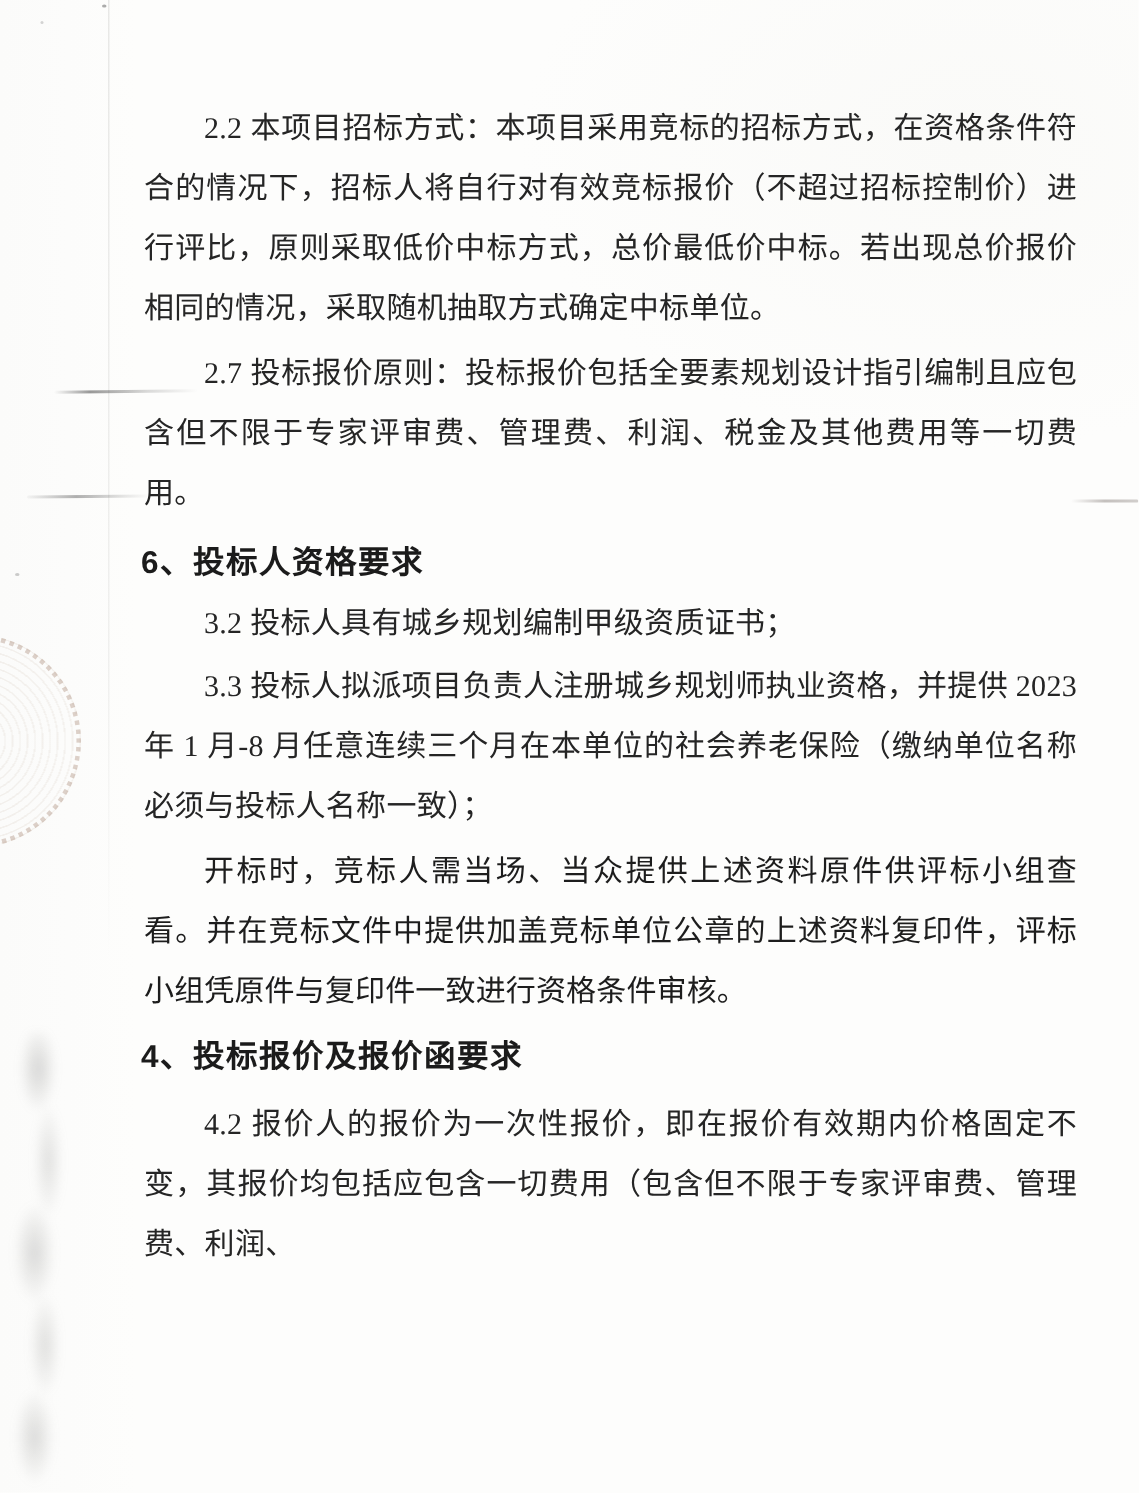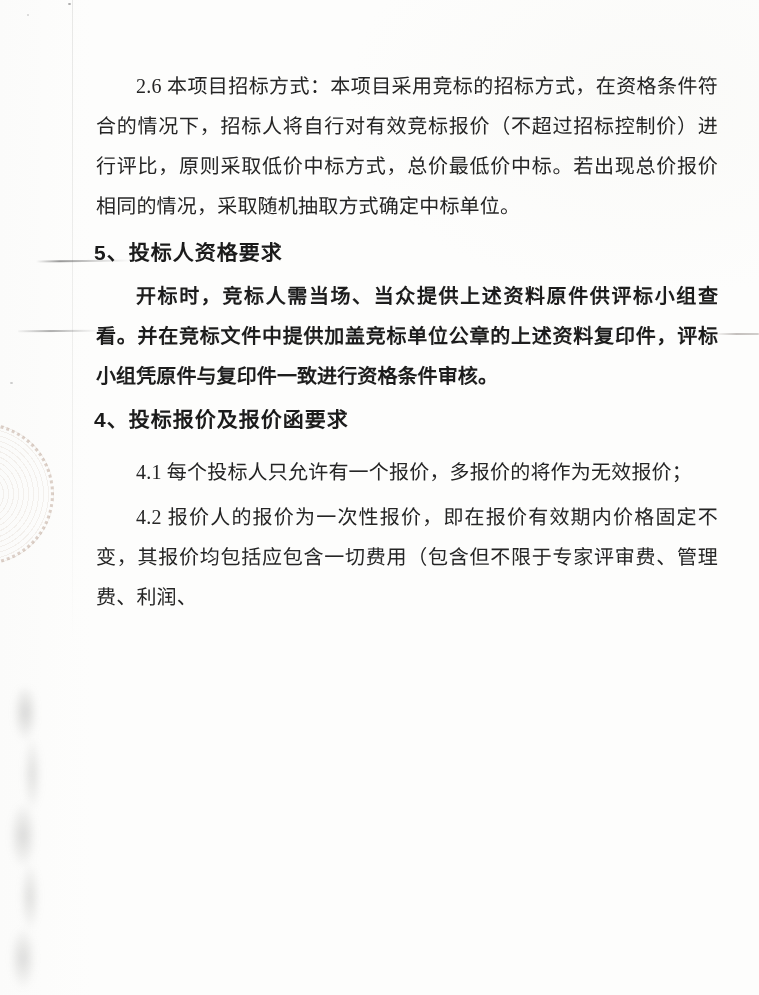--- a/index.html
+++ b/index.html
@@ -42,21 +42,21 @@
     font-family: "Liberation Sans", "DejaVu Sans", sans-serif;
     font-weight: bold;
     font-size: 21px;
     color: #1b1b1b;
     text-indent: 0;
     margin-left: -2px;
     letter-spacing: 1px;
   }
   .bold-note {
     font-family: "Liberation Sans", "DejaVu Sans", sans-serif;
-    font-weight: bold;
+    font-weight: normal;
     color: #1d1d1d;
     letter-spacing: 0.1px;
   }
   .mt3  { margin-top: 3px; }
   .mt1  { margin-top: 1px; }
   .mt2  { margin-top: 2px; }
   .mt5  { margin-top: 5px; }
   .mt7  { margin-top: 7px; }
   .mt12 { margin-top: 12px; }
   .mt13 { margin-top: 13px; }
@@ -137,21 +137,23 @@
   <div class="stamp-arc"></div>
   <div class="crease crease-left-upper"></div>
   <div class="crease crease-left-lower"></div>
   <div class="crease crease-right"></div>
   <div class="smudge-bottom-left"></div>
   <div class="speck speck-a"></div>
   <div class="speck speck-b"></div>
   <div class="speck speck-c"></div>
 
   <div class="content">
-    <p class="para">2.6 本项目招标方式：本项目采用竞标的招标方式，在资格条件符合的情况下，招标人将自行对有效竞标报价（不超过招标控制价）进行评比，原则采取低价中标方式，总价最低价中标。若出现总价报价相同的情况，采取随机抽取方式确定中标单位。</p>
-    <p class="head mt7">5、投标人资格要求</p>
+    <p class="para">2.2 本项目招标方式：本项目采用竞标的招标方式，在资格条件符合的情况下，招标人将自行对有效竞标报价（不超过招标控制价）进行评比，原则采取低价中标方式，总价最低价中标。若出现总价报价相同的情况，采取随机抽取方式确定中标单位。</p>
+    <p class="para mt3">2.7 投标报价原则：投标报价包括全要素规划设计指引编制且应包含但不限于专家评审费、管理费、利润、税金及其他费用等一切费用。</p>
+    <p class="head mt7">6、投标人资格要求</p>
+    <p class="para">3.2 投标人具有城乡规划编制甲级资质证书；</p>
+    <p class="para mt2">3.3 投标人拟派项目负责人注册城乡规划师执业资格，并提供 2023 年 1 月-8 月任意连续三个月在本单位的社会养老保险（缴纳单位名称必须与投标人名称一致）；</p>
     <p class="para bold-note mt3">开标时，竞标人需当场、当众提供上述资料原件供评标小组查看。并在竞标文件中提供加盖竞标单位公章的上述资料复印件，评标小组凭原件与复印件一致进行资格条件审核。</p>
     <p class="head mt14">4、投标报价及报价函要求</p>
-    <p class="para mt12">4.1 每个投标人只允许有一个报价，多报价的将作为无效报价；</p>
     <p class="para mt5">4.2 报价人的报价为一次性报价，即在报价有效期内价格固定不变，其报价均包括应包含一切费用（包含但不限于专家评审费、管理费、利润、</p>
   </div>
 
 </div>
 
 </body></html>

